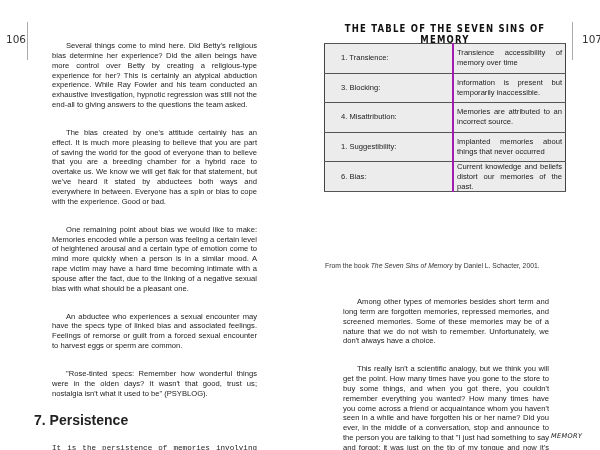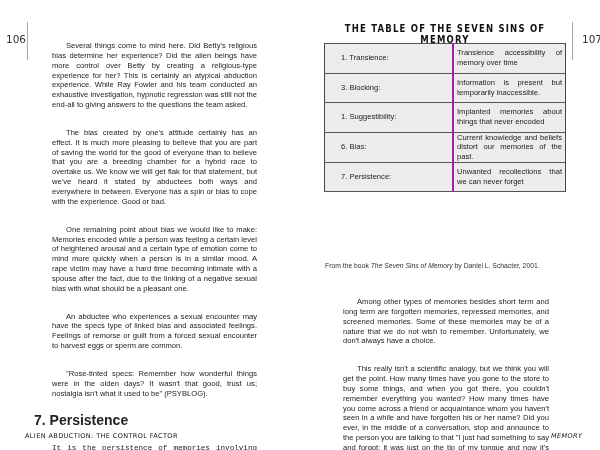--- a/index.html
+++ b/index.html
@@ -46,50 +46,49 @@
   <div class="pnum-rule rule-left"></div>
   <div class="col col-left">
     <p>Several things come to mind here. Did Betty's religious bias determine her experience? Did the alien beings have more control over Betty by creating a religious-type experience for her? This is certainly an atypical abduction experience. While Ray Fowler and his team conducted an exhaustive investigation, hypnotic regression was still not the end-all to giving answers to the questions the team asked.</p>
     <p>The bias created by one's attitude certainly has an effect. It is much more pleasing to believe that you are part of saving the world for the good of everyone than to believe that you are a breeding chamber for a hybrid race to overtake us. We know we will get flak for that statement, but we've heard it stated by abductees both ways and everywhere in between. Everyone has a spin or bias to cope with the experience. Good or bad.</p>
     <p>One remaining point about bias we would like to make: Memories encoded while a person was feeling a certain level of heightened arousal and a certain type of emotion come to mind more quickly when a person is in a similar mood. A rape victim may have a hard time becoming intimate with a spouse after the fact, due to the linking of a negative sexual bias with what should be a pleasant one.</p>
     <p>An abductee who experiences a sexual encounter may have the specs type of linked bias and associated feelings. Feelings of remorse or guilt from a forced sexual encounter to harvest eggs or sperm are common.</p>
     <p>"Rose-tinted specs: Remember how wonderful things were in the olden days? It wasn't that good, trust us; nostalgia isn't what it used to be" (PSYBLOG).</p>
     <div class="heading">7. Persistence</div>
     <p class="noindent">It is the persistence of memories involving the unwanted recall of information that is of a disturbing nature. The unwanted recall can range from something stupid you did in public that you would just as soon forget, to a truly traumatic experience that will not go away. A persistently traumatic recall can lead to the formation of phobias, posttraumatic stress disorder, and even suicide in especially disturbing and intrusive instances, all of which the alien abduction phenomenon has seen.</p>
   </div>
-  <div class="footer footer-left">ALIEN ABDUCTION: THE CONTROL FACTOR</div>
 </div>
 
 <div class="page page-right"></div>
 
 <div class="table-title">THE TABLE OF THE SEVEN SINS OF MEMORY</div>
 <div class="pnum" style="left:582px; top:33px;">107</div>
 <div class="pnum-rule" style="left:572px; top:22px; height:38px;"></div>
 
 <table class="sins-table">
   <tbody>
       <tr>
     <td class="name">1. Transience:</td>
     <td class="desc">Transience accessibility of memory over time</td>
   </tr>
   <tr>
     <td class="name">3. Blocking:</td>
     <td class="desc">Information is present but temporarily inaccessible.</td>
   </tr>
   <tr>
+    <td class="name">4. Misattribution:</td>
+    <td class="desc">Memories are attributed to an incorrect source.</td>
+  </tr>
+  <tr>
     <td class="name">1. Suggestibility:</td>
-    <td class="desc">Implanted memories about things that never encoded</td>
+    <td class="desc">Implanted memories about things that never occurred</td>
   </tr>
   <tr>
     <td class="name">6. Bias:</td>
     <td class="desc">Current knowledge and beliefs distort our memories of the past.</td>
-  </tr>
-  <tr>
-    <td class="name">7. Persistence:</td>
-    <td class="desc">Unwanted recollections that we can never forget</td>
   </tr>
 </tbody>
   </table>
 
 <div class="caption"><span>From the book </span><i>The Seven Sins of Memory</i><span> by Daniel L. Schacter, 2001.</span></div>
 
 <div class="col col-right">
   <p>Among other types of memories besides short term and long term are forgotten memories, repressed memories, and screened memories. Some of these memories may be of a nature that we do not wish to remember. Unfortunately, we don't always have a choice.</p>
   <p>This really isn't a scientific analogy, but we think you will get the point. How many times have you gone to the store to buy some things, and when you got there, you couldn't remember everything you wanted? How many times have you come across a friend or acquaintance whom you haven't seen in a while and have forgotten his or her name? Did you ever, in the middle of a conversation, stop and announce to the person you are talking to that "I just had something to say and forgot; it was just on the tip of my tongue and now it's gone." Now it really wasn't on the tip of your tongue, but it was stored somewhere in your brain's memory banks, and now it seems to be gone. Or have you ever been interrupted, and when you went back to the conversation, you forgot what you were talking about? These things are usually caused by distractions. You get sidetracked, and your mind simply</p>
 </div>

